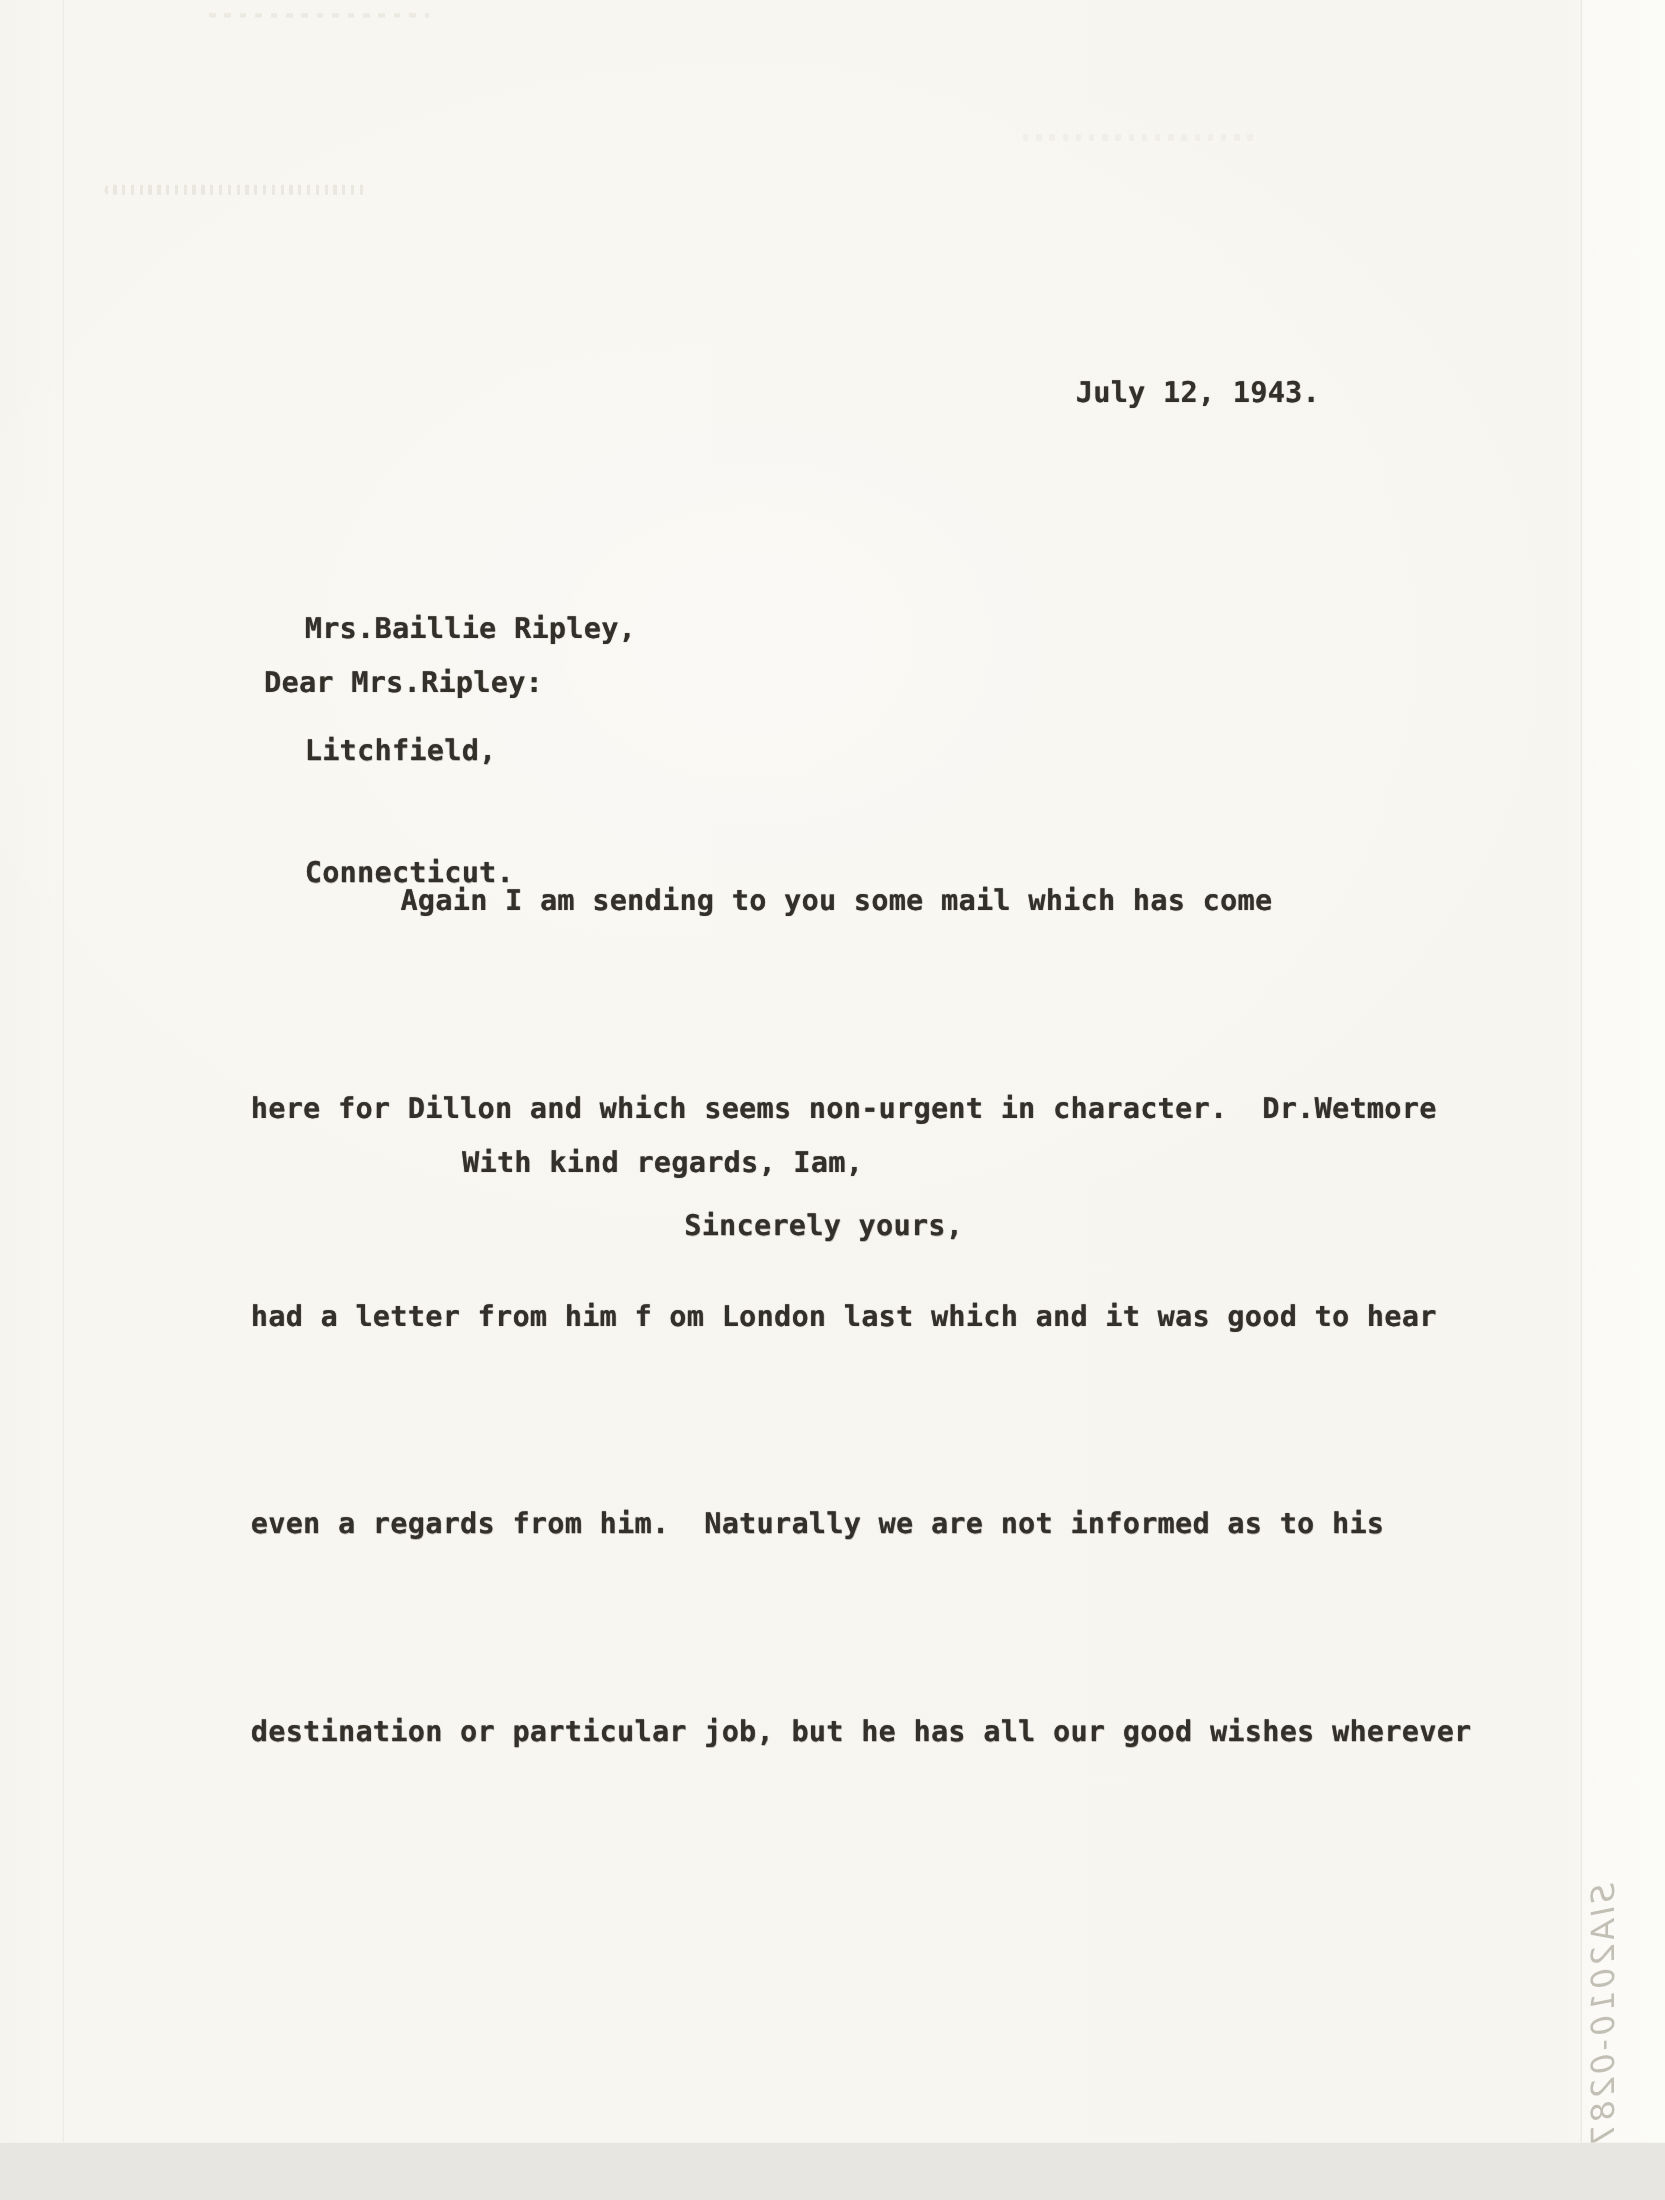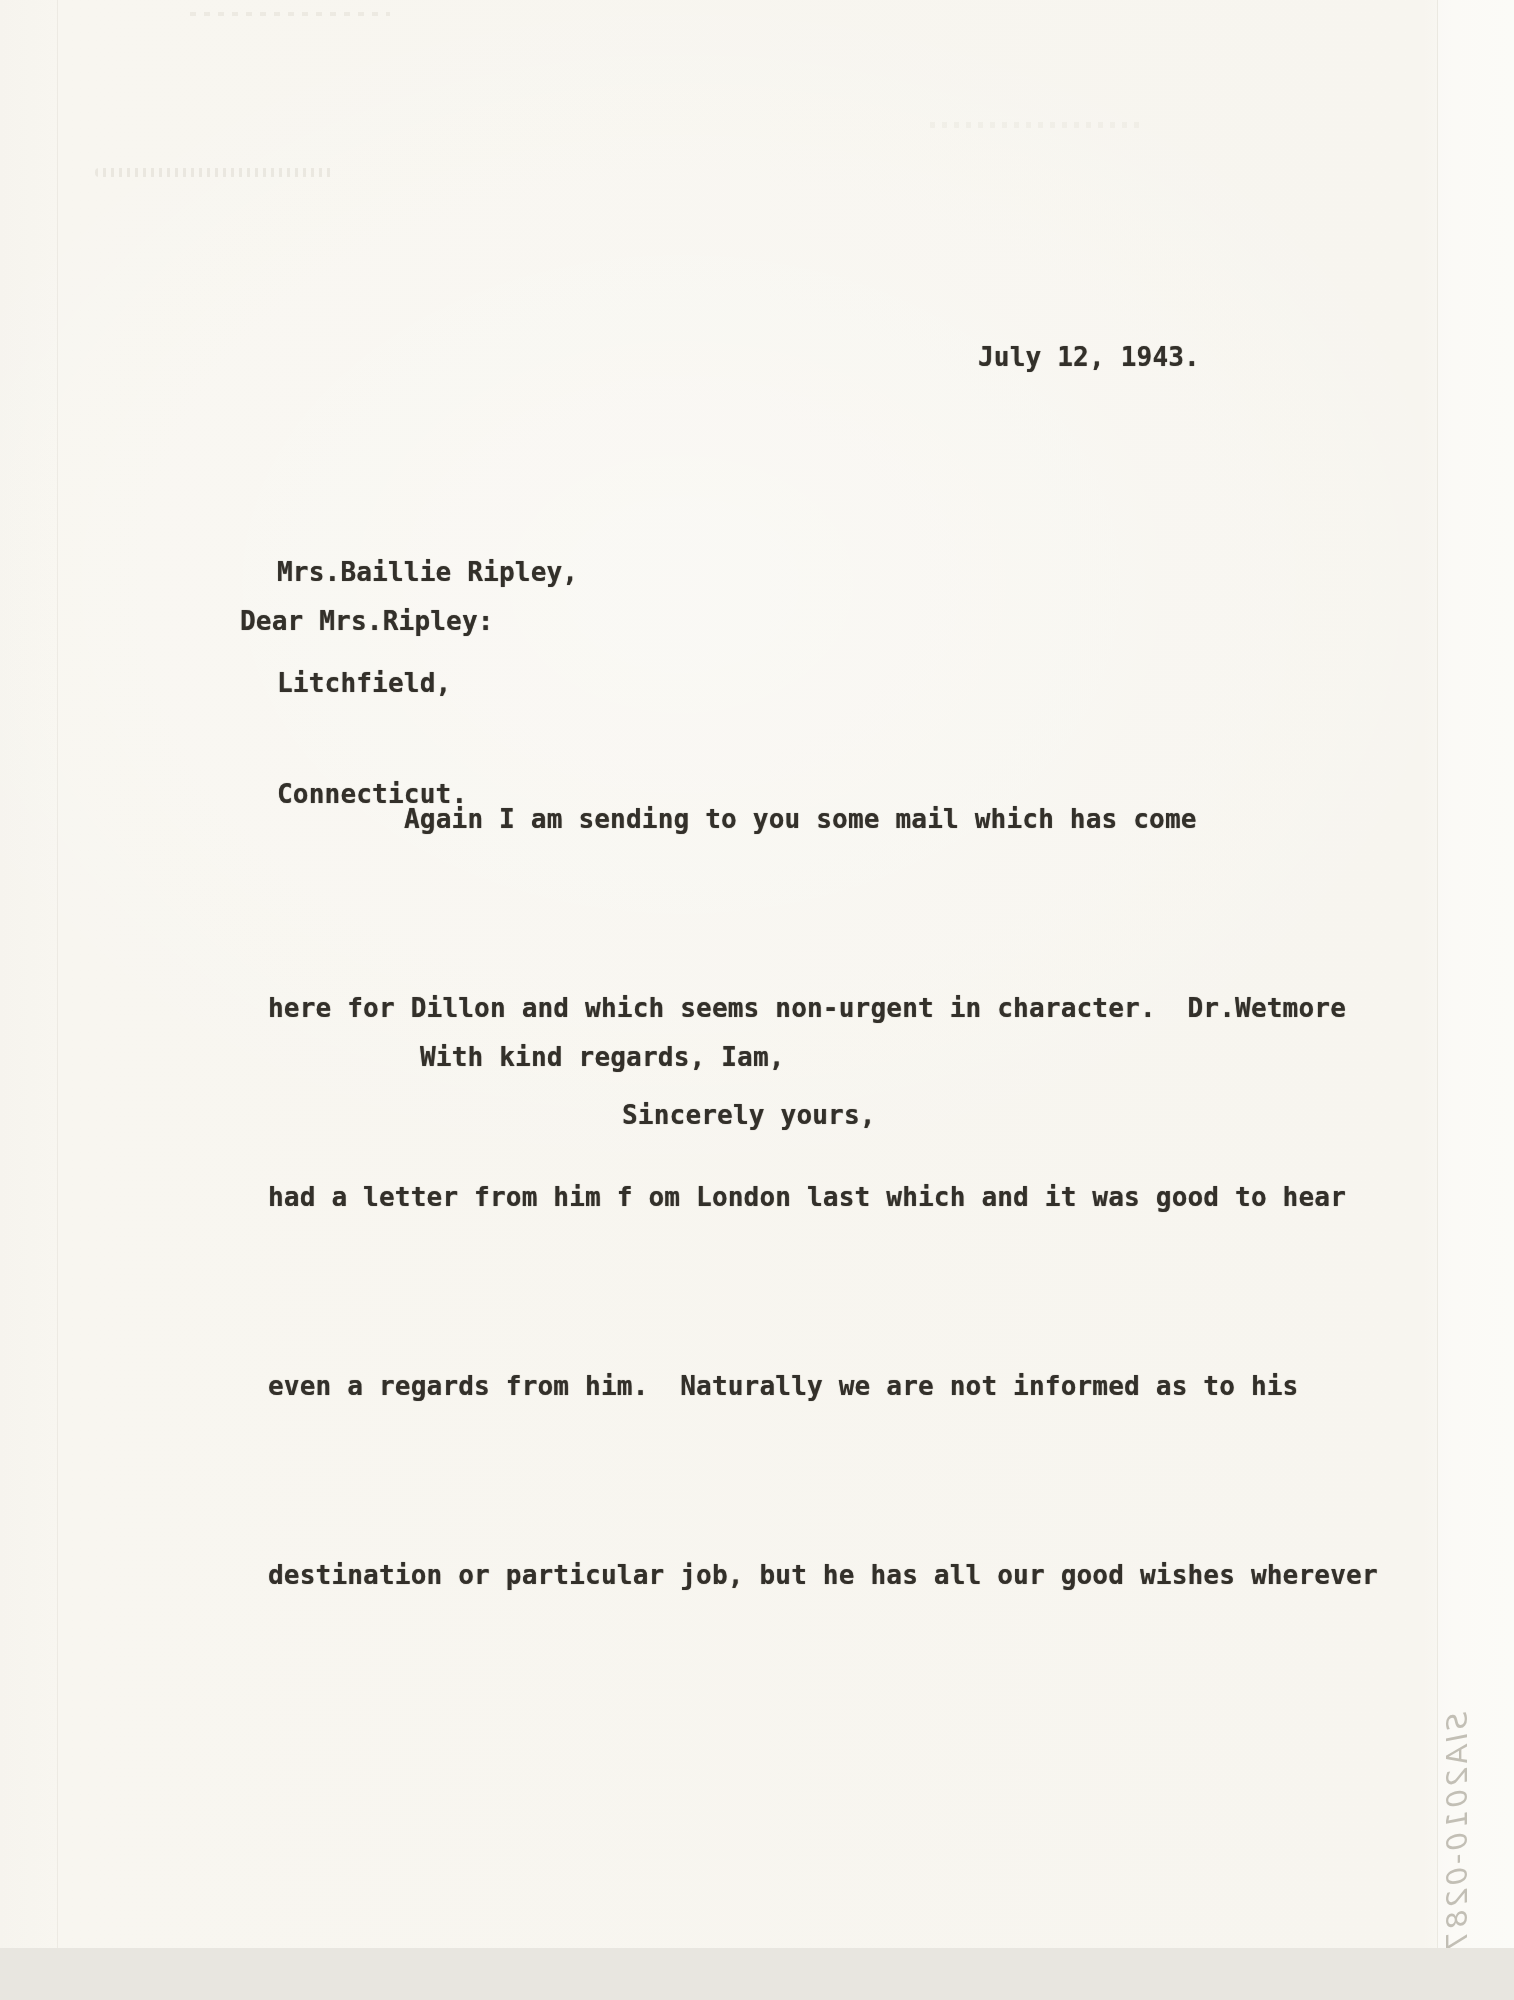--- a/index.html
+++ b/index.html
@@ -69,21 +69,21 @@
     font-size: 26px;
     font-weight: 700;
     color: #33302a;
     letter-spacing: 0.2px;
     white-space: pre;
     text-shadow: 0 0 1px rgba(48,44,36,0.55), 0.4px 0.4px 0.6px rgba(48,44,36,0.25);
   }
   .date-line      { left: 978px;  top: 342px; }
   .address        { left: 240px;  top: 480px; line-height: 37px; margin-left: 37px; }
   .salutation     { left: 240px;  top: 606px; }
-  .body-par       { left: 228px;  top: 662px; line-height: 63px; width: 1160px; margin-left: 40px; }
+  .body-par       { left: 228px;  top: 662px; line-height: 63px; width: 1160px; }
   .body-par .line { height: 63px; }
   .body-par .line.indent { text-indent: 136px; }
   .closing-1      { left: 420px;  top: 1042px; }
   .closing-2      { left: 622px;  top: 1100px; }
   .signature      { left: 672px;  top: 1262px; line-height: 38px; }
   
   .margin-note {
     position: absolute;
     left: 1440px;
     top: 1712px;

